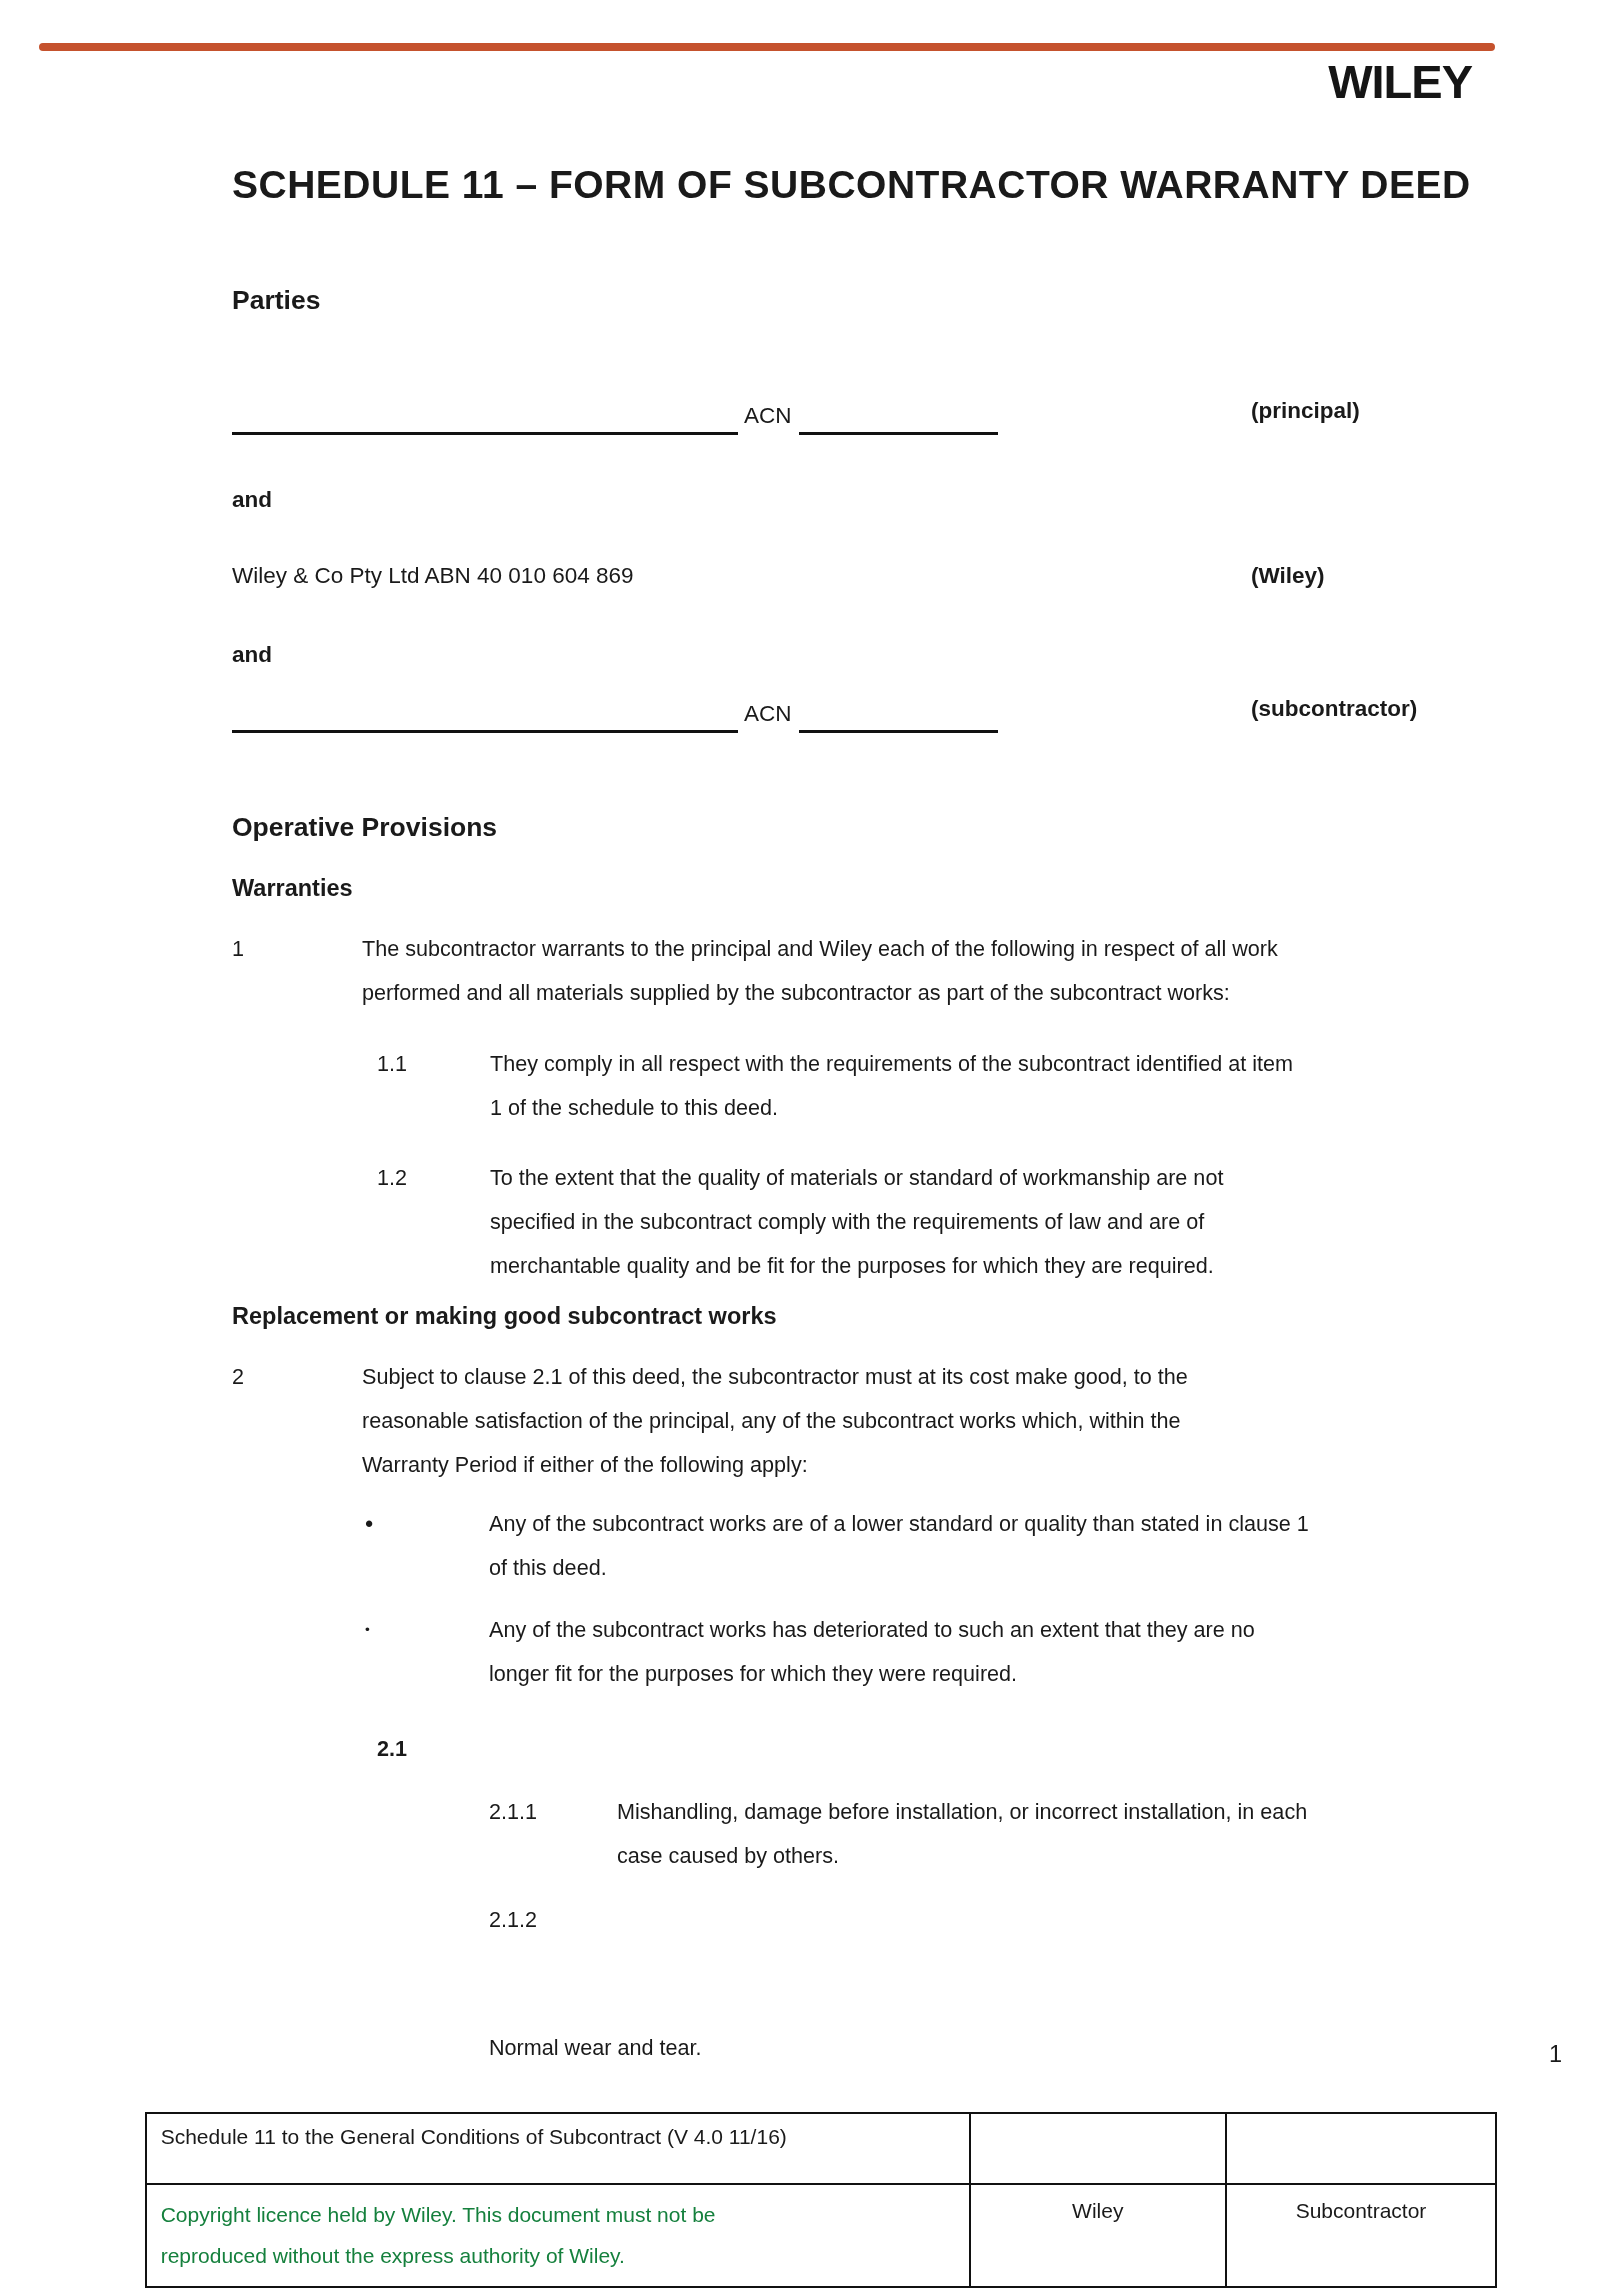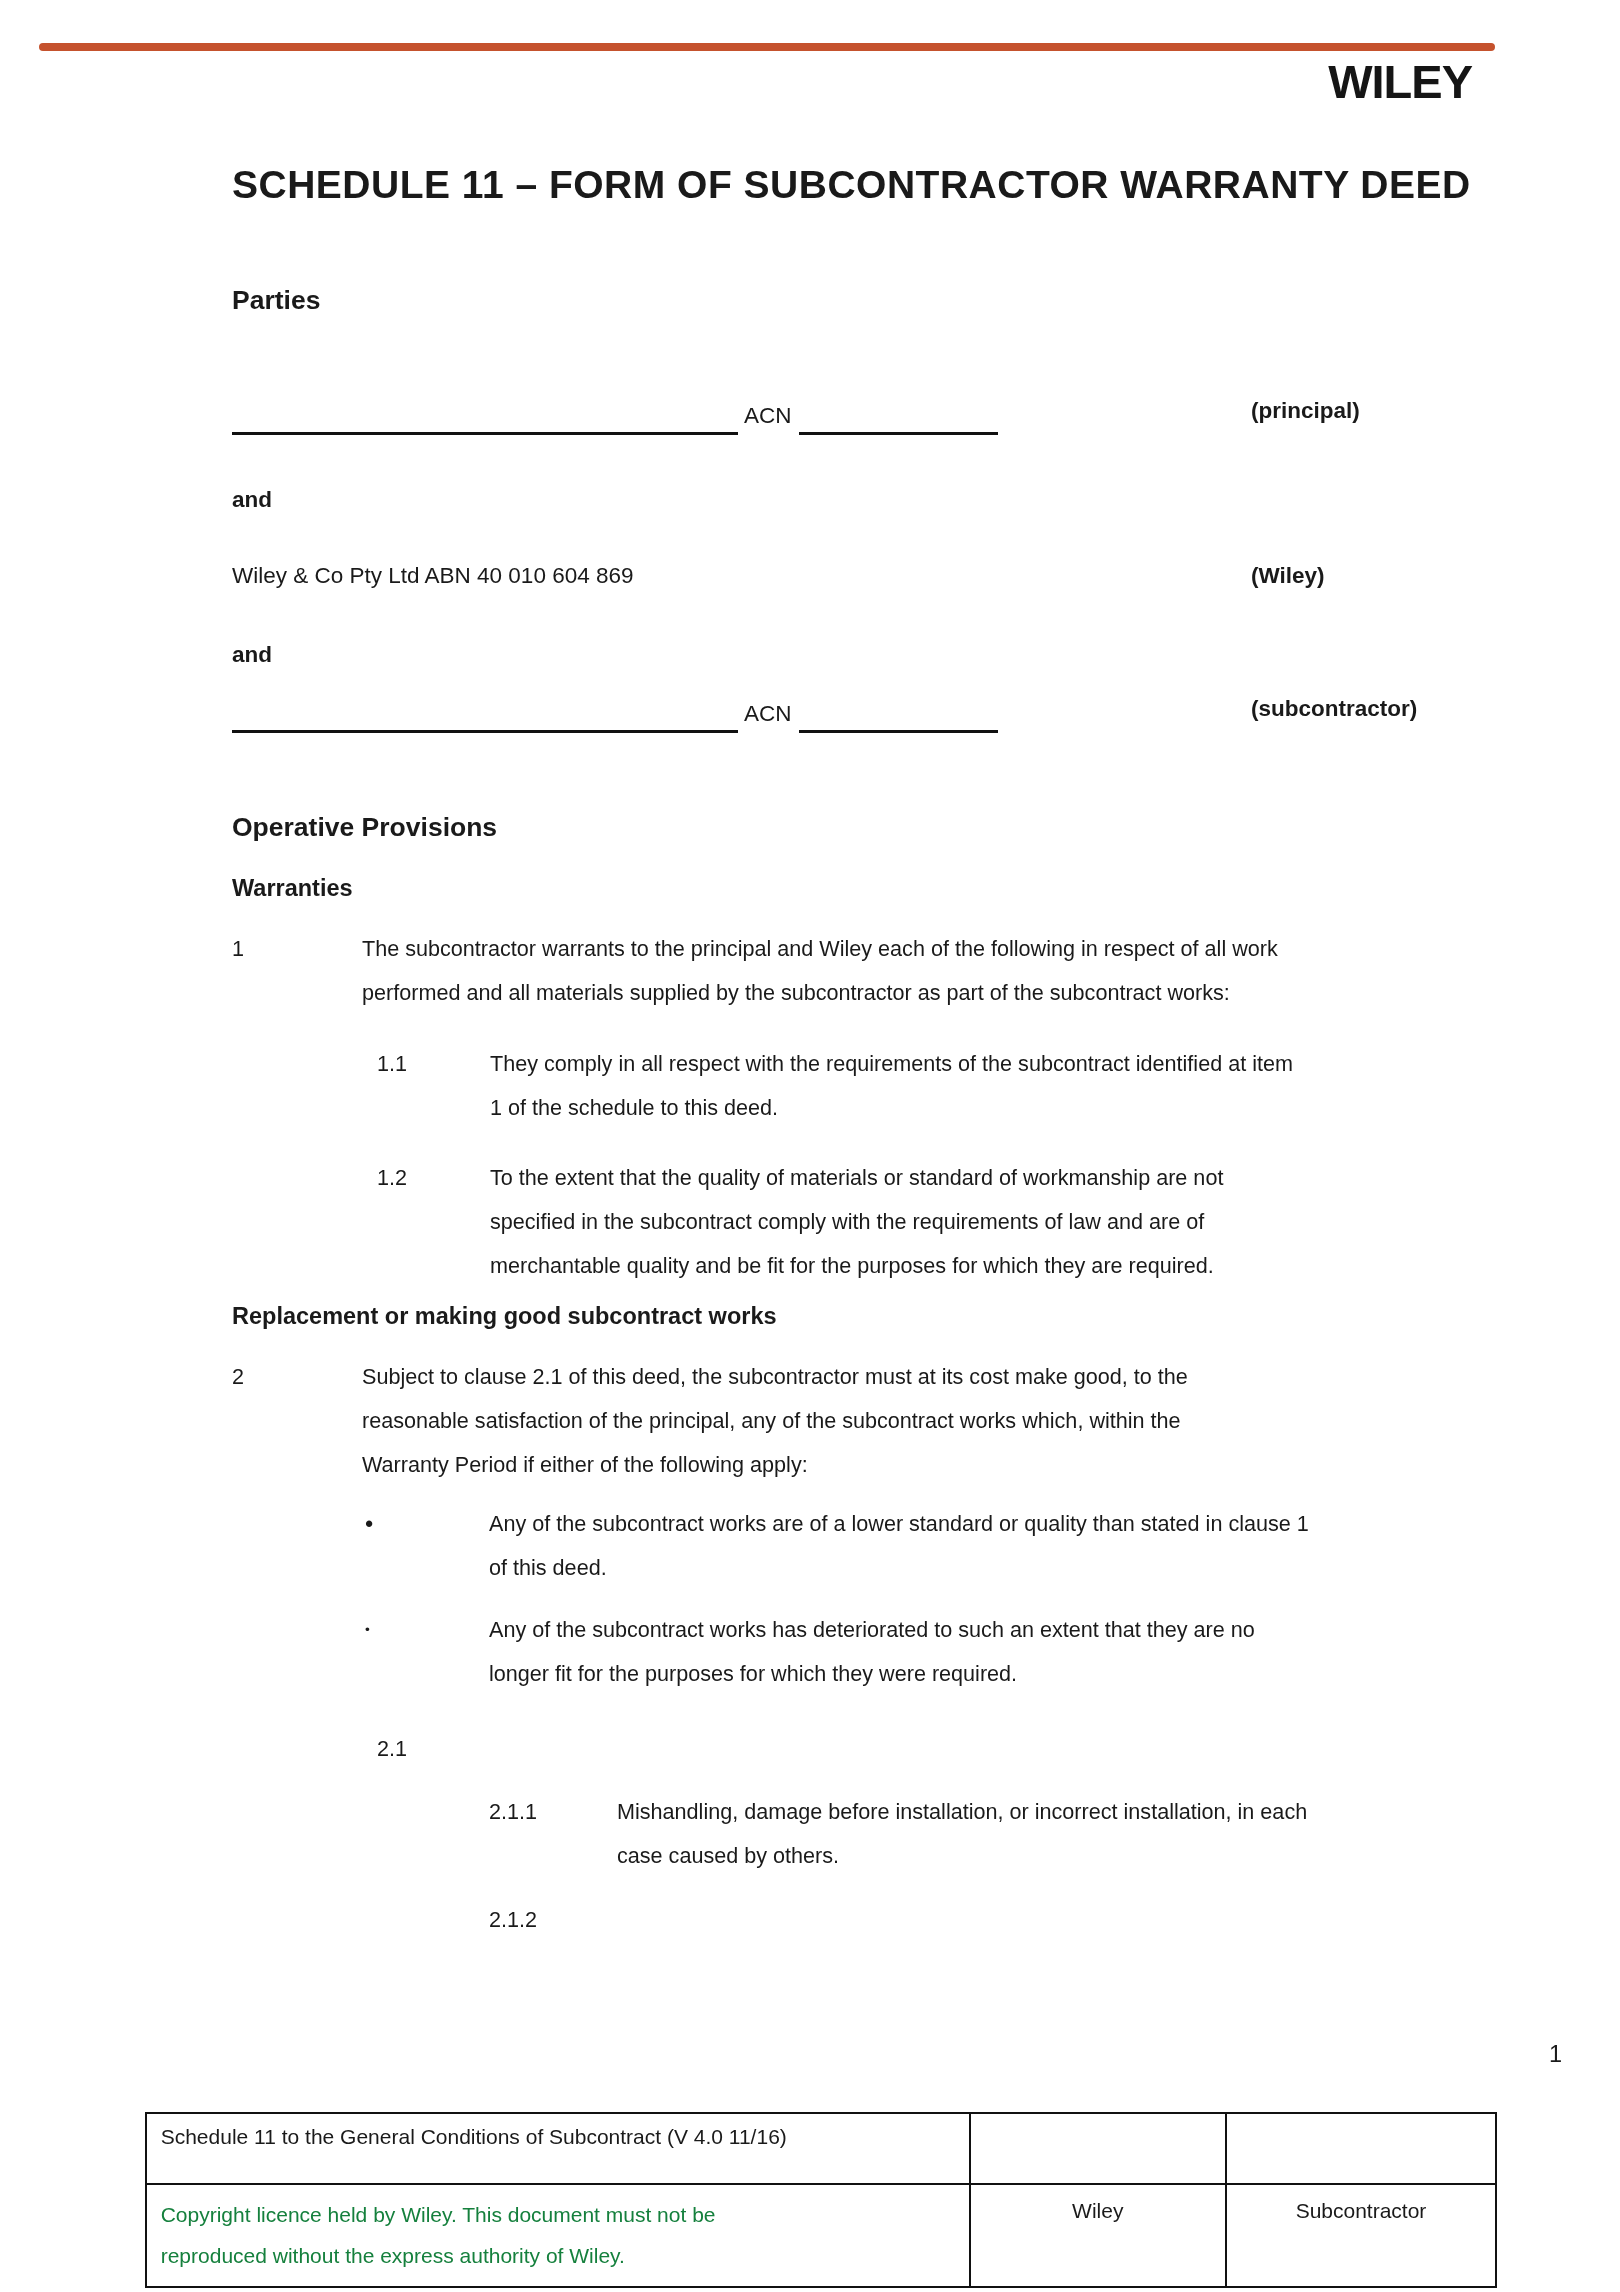--- a/index.html
+++ b/index.html
@@ -85,21 +85,21 @@
   .clause .body { flex: 1; white-space: pre-line; }
   .clause.l1 { margin-left: 0; }
   .clause.l2 { margin-left: 145px; }
   .clause.l2 .num { flex-basis: 113px; }
   .clause.l3 { margin-left: 257px; }
   .clause.l3 .num { flex-basis: 128px; }
   .m-clause1  { margin-top: 25.5px; }
   .m-clause11 { margin-top: 27.4px; }
   .m-clause12 { margin-top: 25.5px; }
   .m-clause2  { margin-top: 25.5px; }
-  .m-clause21 { margin-top: 31px; }
+  .m-clause21 { margin-top: 31px; font-weight: bold; }
   .m-clause211{ margin-top: 19.6px; }
   .m-clause212{ margin-top: 19.6px; flex-direction: column; }
 
   .bullet-row { display: flex; margin-left: 133px; font-size: 21.6px; line-height: 44px; }
   .bullet-row .glyph { flex: 0 0 124px; font-size: 23.5px; }
   .bullet-row.small .glyph { font-size: 13.7px; }
   .bullet-row .body { flex: 1; white-space: pre-line; }
   .m-bullet1 { margin-top: 15.7px; }
   .m-bullet2 { margin-top: 17.6px; }
 
@@ -221,20 +221,21 @@
     </div>
 
     <div class="clause l3 m-clause211">
       <span class="num">2.1.1</span>
       <span class="body">Mishandling, damage before installation, or incorrect installation, in each
 case caused by others.</span>
     </div>
 
     <div class="clause l3 m-clause212">
       <span class="num">2.1.2</span>
+      <span class="body">Normal wear and tear.</span>
     </div>
 
   </div>
 
   <div class="page-number">1</div>
 
   <table class="footer-table">
     <colgroup>
         <col style="width:61%">
         <col style="width:19%">

